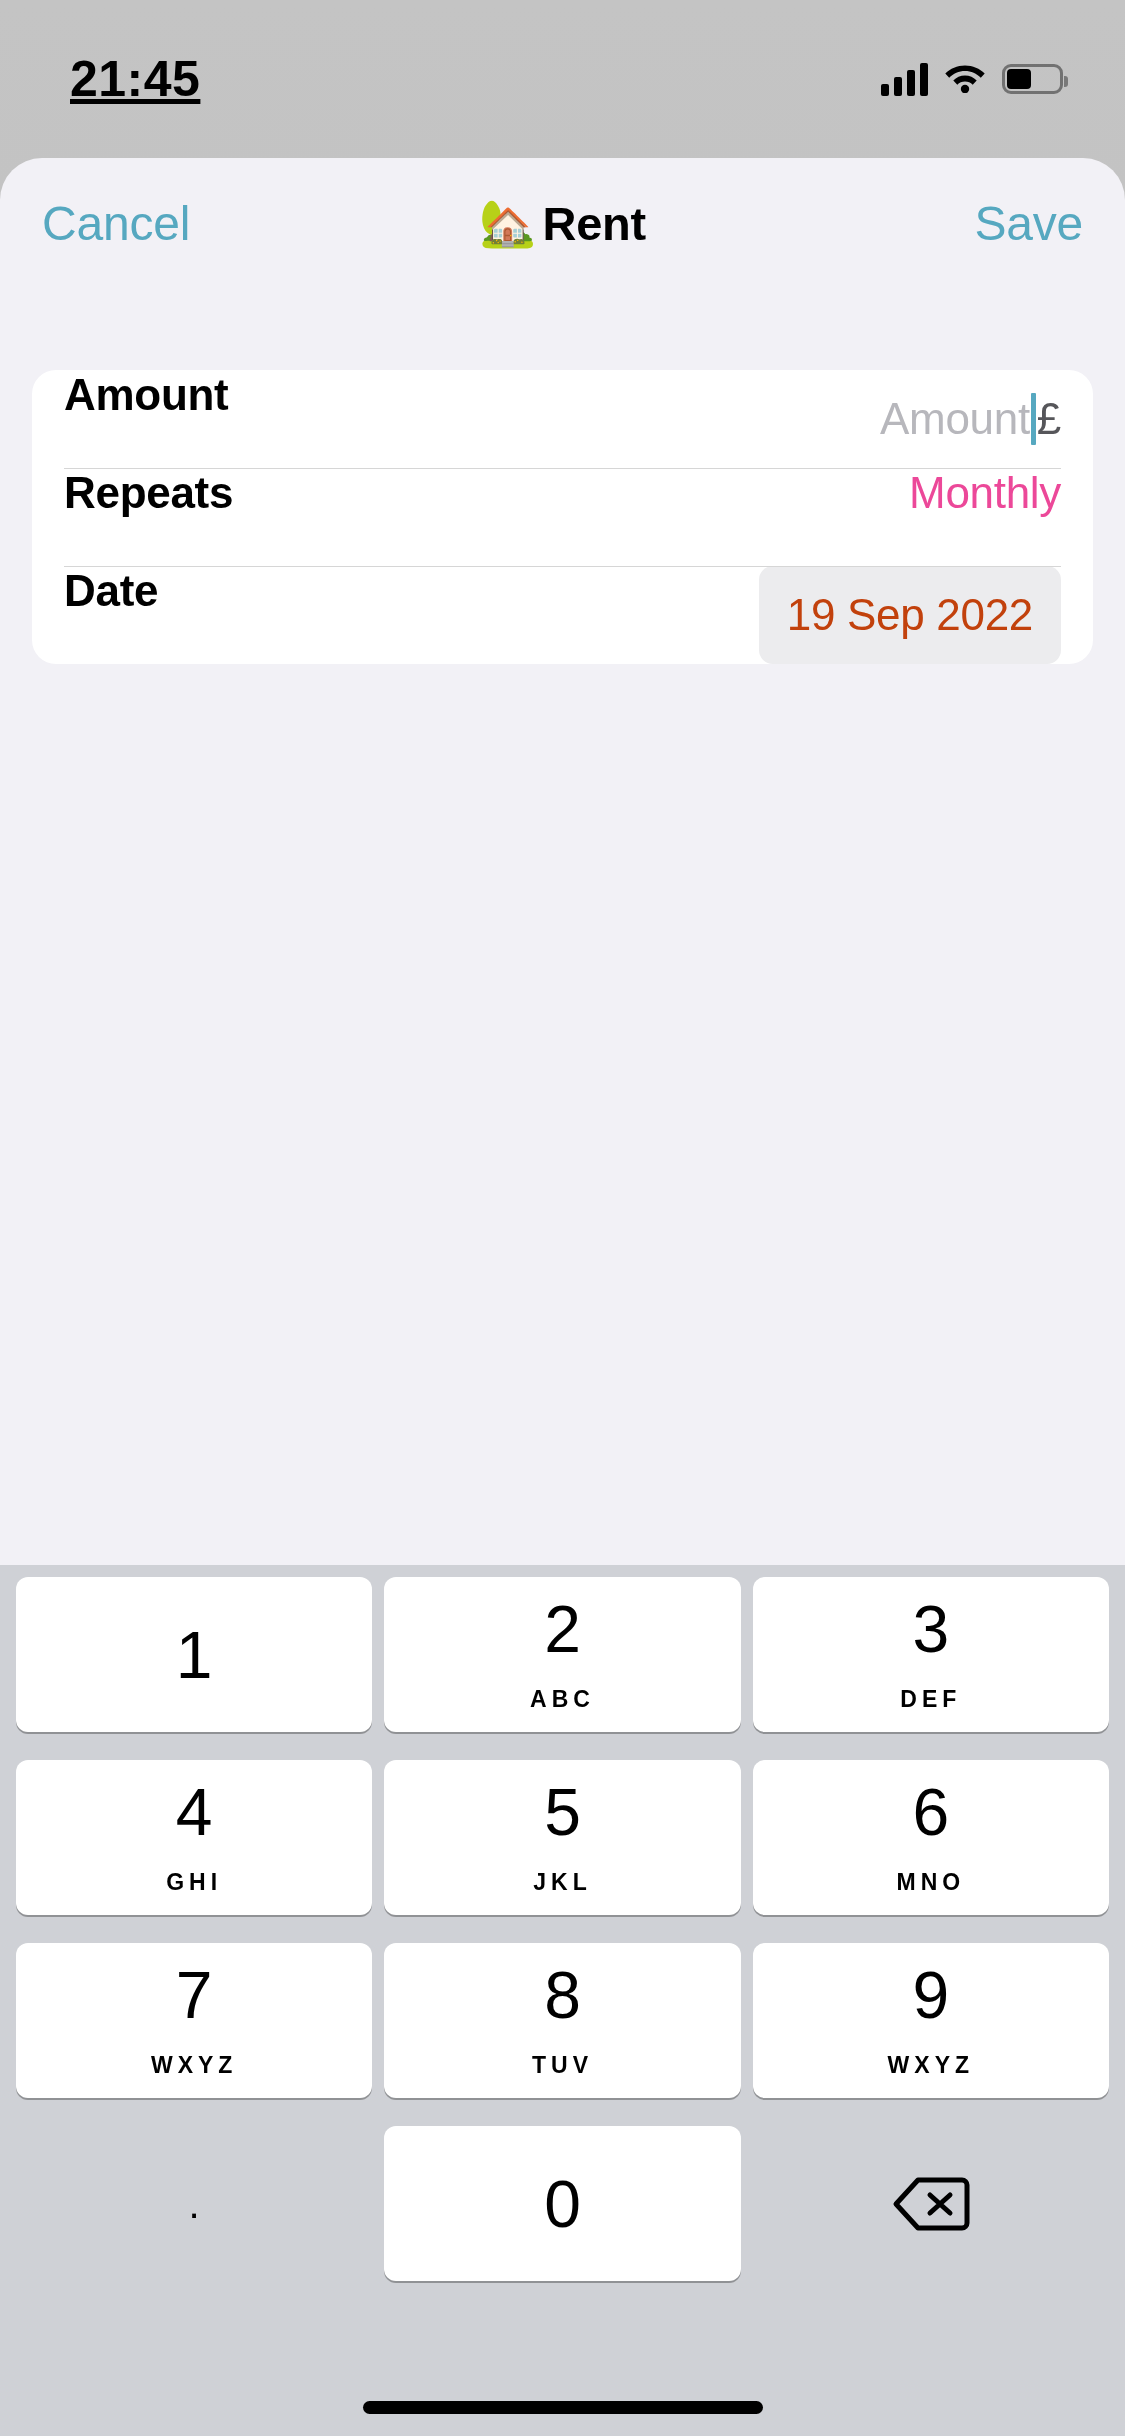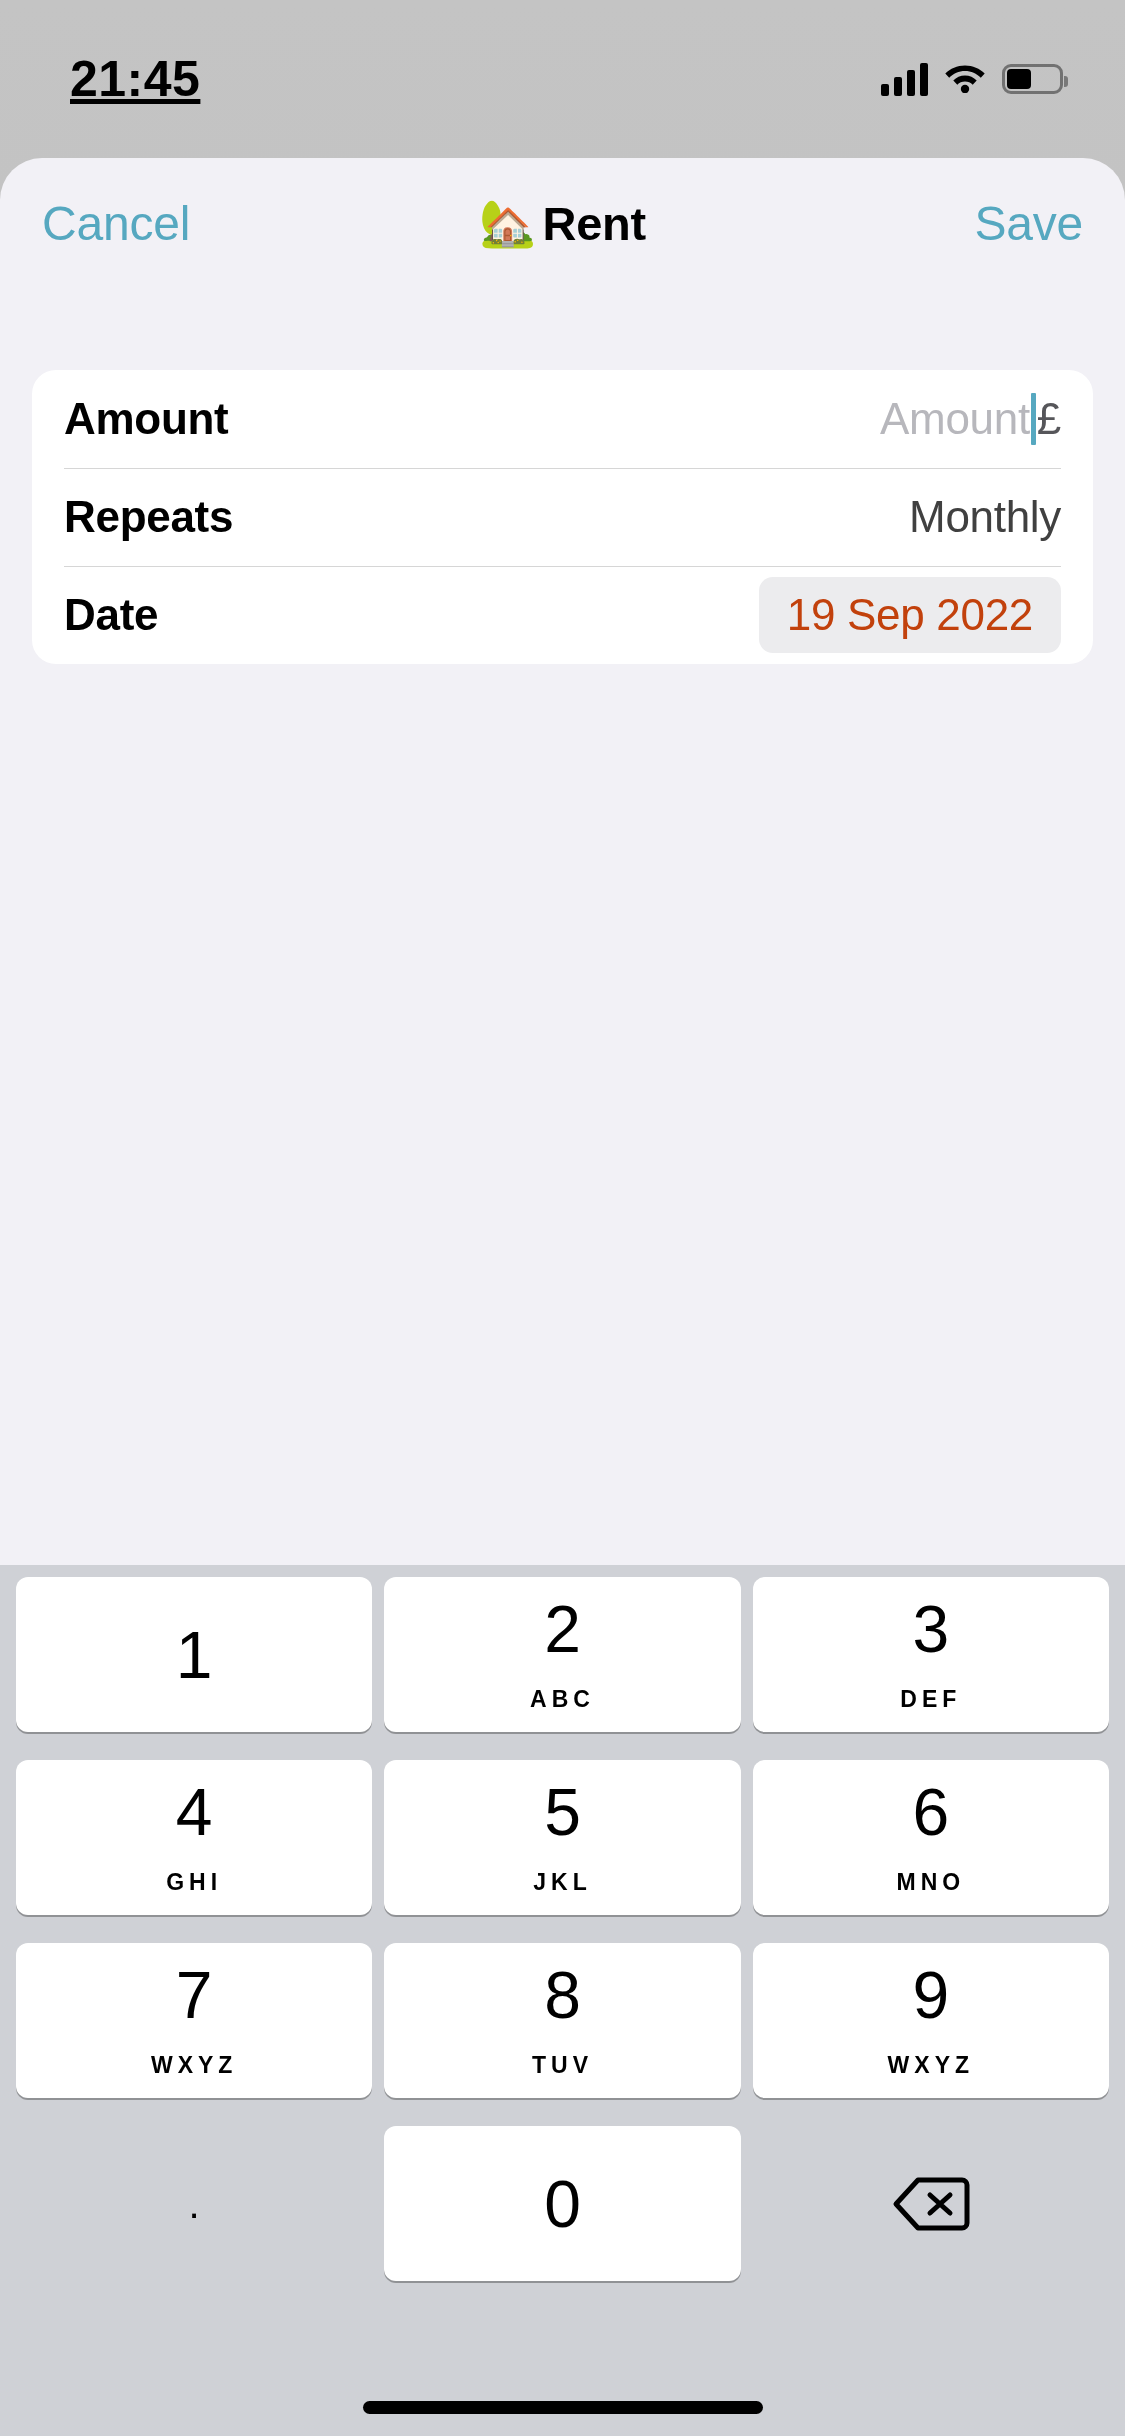--- a/index.html
+++ b/index.html
@@ -78,41 +78,41 @@
 
   
   #form-card {
     margin:82px 32px 0 32px;
     background:#FFFFFF;
     border-radius:24px;
     overflow:hidden;
   }
   .form-row {
     height:98px;
-    display:flex; align-items:center; justify-content:space-between;
+    display:flex; justify-content:space-between;
     padding:0 32px;
     position:relative;
   }
   .form-row + .form-row::before {
     content:""; position:absolute; left:32px; right:32px; top:0;
     height:1px; background:#D6D6D6;
   }
   .row-label { font-size:44px; font-weight:bold; color:#000; letter-spacing:-.3px; }
   .row-right { display:flex; align-items:center; }
 
   
   #amount-field { display:flex; align-items:center; }
   #amount-placeholder { font-size:44px; color:#B7B7BC; letter-spacing:-.3px; }
   #amount-caret {
     width:5px; height:52px; background:#56A8C0; margin:0 1px;
     border-radius:1px;
   }
   #amount-currency { font-size:44px; color:#56565A; letter-spacing:-.3px; }
 
-  #repeats-value { font-size:44px; color:#404040; letter-spacing:-.3px; cursor:pointer; }
+  #repeats-value { font-size:44px; color:#ec4899; letter-spacing:-.3px; cursor:pointer; }
 
   #date-pill {
     background:#ECECEE; border-radius:14px;
     padding:13px 28px;
     font-size:44px; color:#c2410c; letter-spacing:-.3px;
     cursor:pointer; border:none;
     font-family:"Liberation Sans", sans-serif;
   }
 
   

